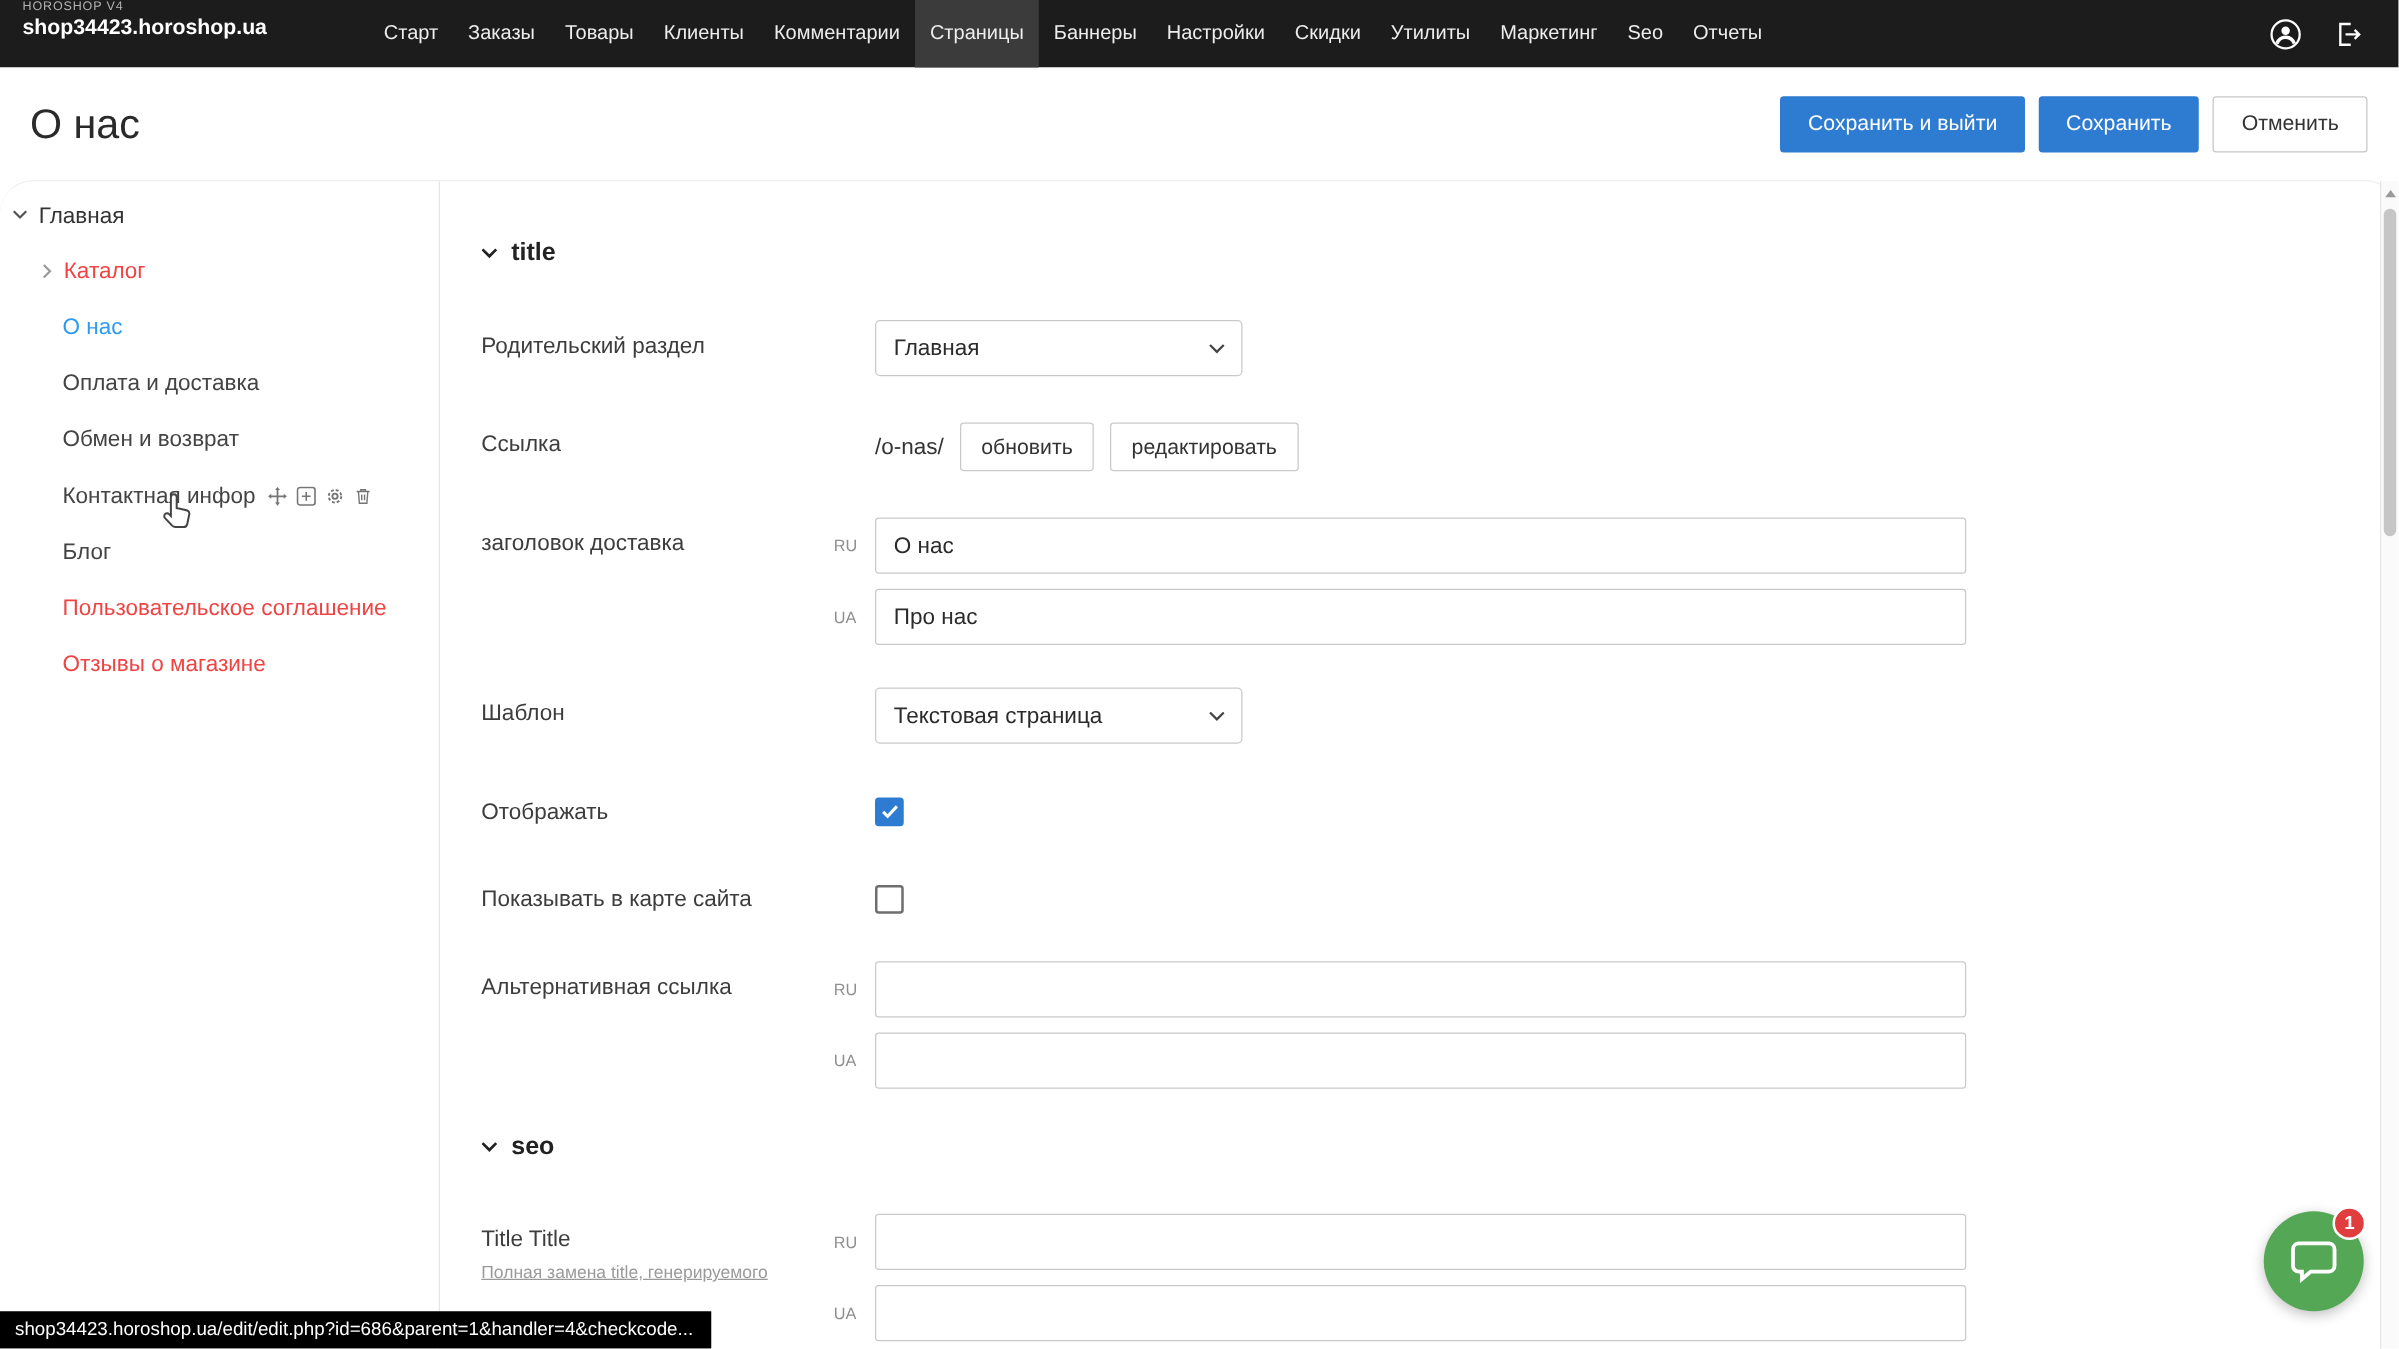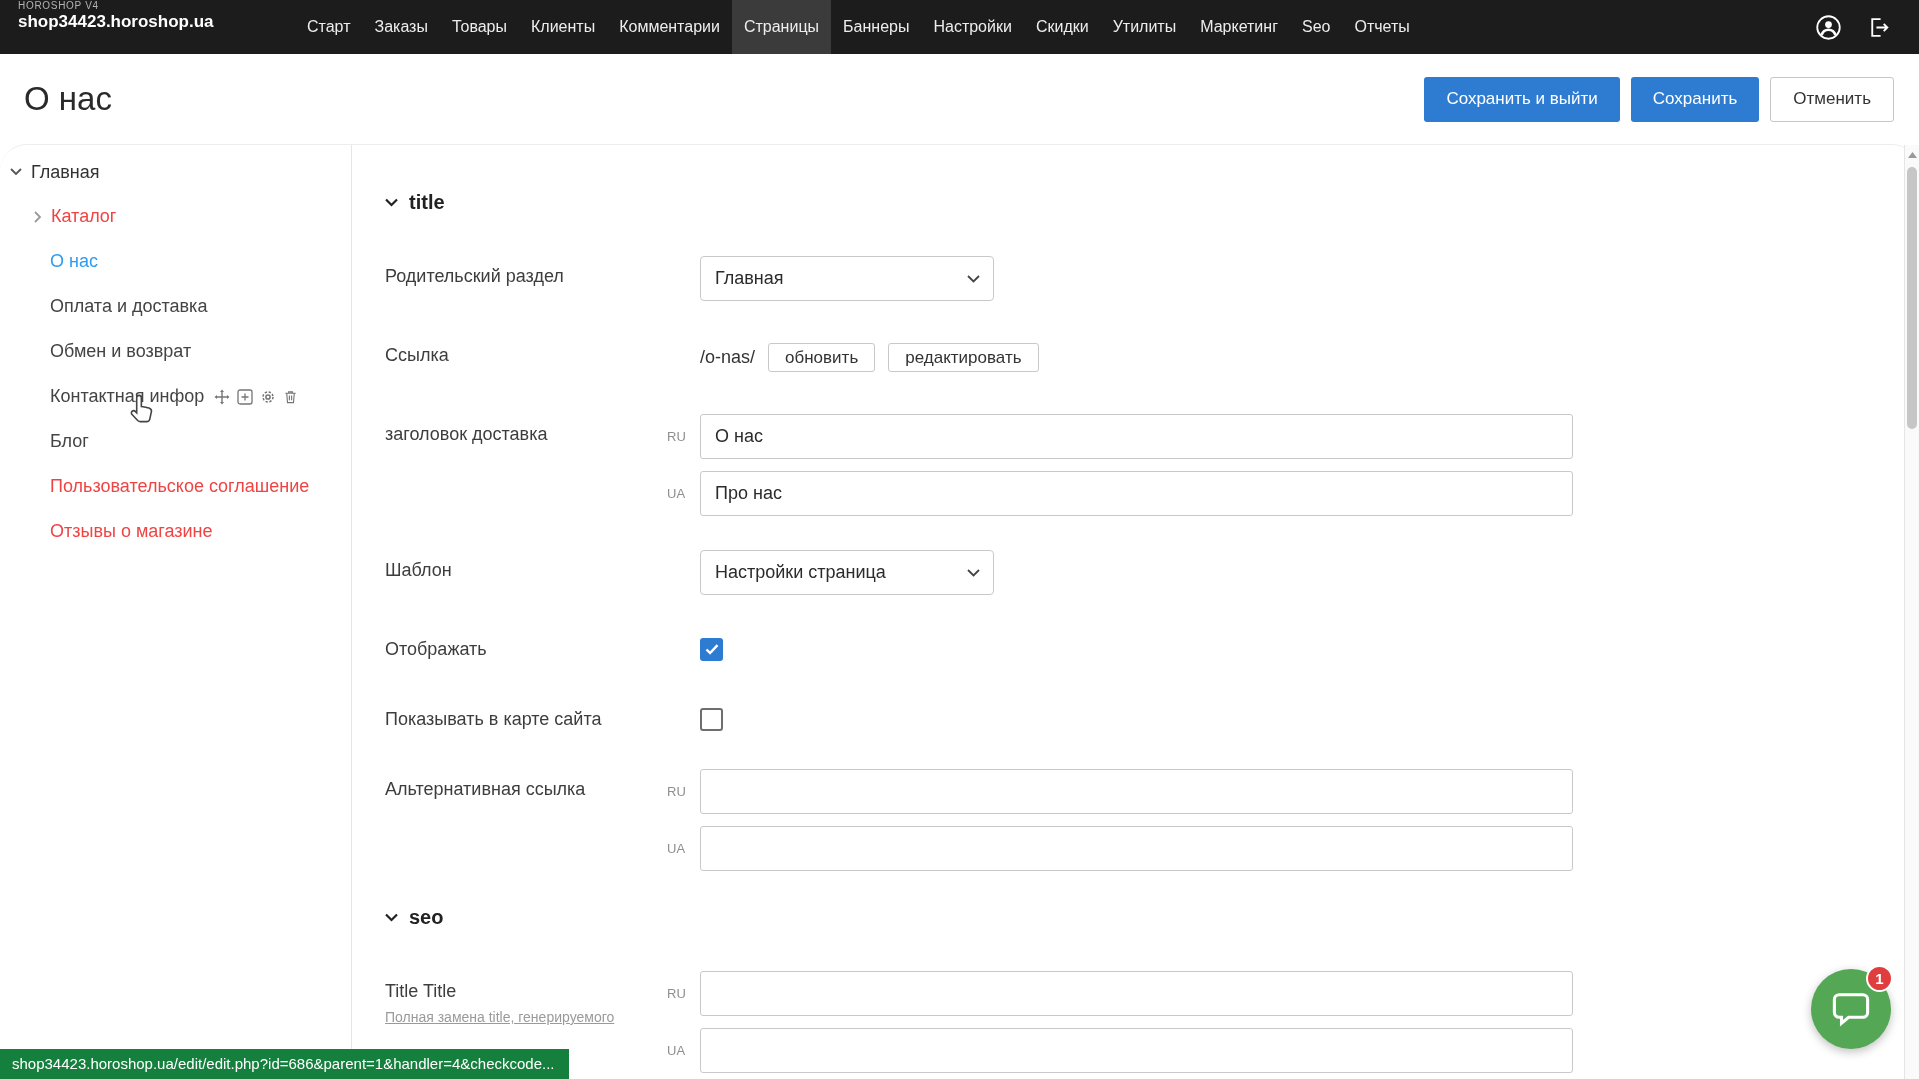--- a/index.html
+++ b/index.html
@@ -48,32 +48,32 @@
   .form-row.cb { margin-bottom:38px; }
   .f-label { width:282px; font-size:18px; color:#3d3d3d; padding-top:10px; }
   .f-hint { font-size:14px; color:#9a9a9a; margin-top:7px; line-height:1.25;text-decoration:underline; }
   .f-body { display:flex; flex-direction:column; gap:12px; }
   .lang-row { display:flex; align-items:center; }
   .lang-tag { width:33px; font-size:13px; color:#8f8f8f; flex:none; }
   input.text { width:873px; height:45px; border:1px solid #c9c9c9; border-radius:3px; font-size:18px; padding:0 14px; color:#2b2b2b; font-family:inherit; outline:none; }
   .select { width:294px; height:45px; border:1px solid #c9c9c9; border-radius:4px; background:#fff; display:flex; align-items:center; justify-content:space-between; padding:0 13px 0 14px; font-size:18px; color:#2b2b2b; cursor:pointer; }
   .link-line { display:flex; align-items:center; gap:13px; height:45px; }
   .link-path { font-size:18px; color:#333; }
-  .btn-light { height:29px; padding:0 16px; border:1px solid #c9c9c9; background:#fff; border-radius:3px; font-size:17px; color:#333; cursor:pointer; font-family:inherit; }
+  .btn-light { height:39px; padding:0 16px; border:1px solid #c9c9c9; background:#fff; border-radius:3px; font-size:17px; color:#333; cursor:pointer; font-family:inherit; }
   .checkbox { width:23px; height:23px; border-radius:3px; margin-top:9px; display:flex; align-items:center; justify-content:center; cursor:pointer; }
   .checkbox.checked { background:var(--accent-blue,#2e7cd2); }
   .checkbox.unchecked { background:#fff; border:2px solid #6e6e6e; }
 
   
   .scrollbar { position:absolute; right:0; top:0; bottom:0; width:15px; background:#fafafa; border-left:1px solid #e5e5e5; cursor:pointer; }
   .scroll-up { position:absolute; top:4px; left:0; width:14px; height:12px; display:flex; align-items:center; justify-content:center; cursor:pointer; }
   .scroll-thumb { position:absolute; top:22px; left:2px; width:10px; height:262px; background:#c6c6c6; border-radius:6px; cursor:pointer; }
 
   
-  .statusbar { position:absolute; left:0; bottom:0; background:#15803d; color:#fff; font-size:15px; padding:6px 14px 7px 12px; white-space:nowrap; z-index:50; }
+  .statusbar { position:absolute; left:0; bottom:0; background:#000000; color:#fff; font-size:15px; padding:6px 14px 7px 12px; white-space:nowrap; z-index:50; }
 
   
   .chat { position:absolute; right:28px; bottom:30px; width:80px; height:80px; border-radius:50%; background:var(--chat-green,#54a754); display:flex; align-items:center; justify-content:center; cursor:pointer; box-shadow:0 3px 10px rgba(0,0,0,.25); z-index:40; }
   .chat-badge { position:absolute; top:-4px; right:-2px; min-width:27px; height:27px; border-radius:50%; background:var(--badge-red,#e03e3e); border:2px solid #fff; color:#fff; font-size:15px; font-weight:bold; display:flex; align-items:center; justify-content:center; }
 </style>
 </head>
 <body>
 
 <div class="app">
 
@@ -243,21 +243,21 @@
           </div>
         </div>
       </div>
 
       <div class="form-row">
         <div class="f-label">Шаблон</div>
         <div class="f-body">
           <div class="lang-row">
             <span class="lang-tag"></span>
             <div class="select" role="listbox">
-              <span>Настройки страница</span>
+              <span>Текстовая страница</span>
               <svg width="13" height="8" viewBox="0 0 13 8">
                   <path d="M1 1l5.5 5.5L12 1" fill="none" stroke="#444" stroke-width="1.8"></path>
                 </svg>
             </div>
           </div>
         </div>
       </div>
 
       <div class="form-row cb">
         <div class="f-label">Отображать</div>

